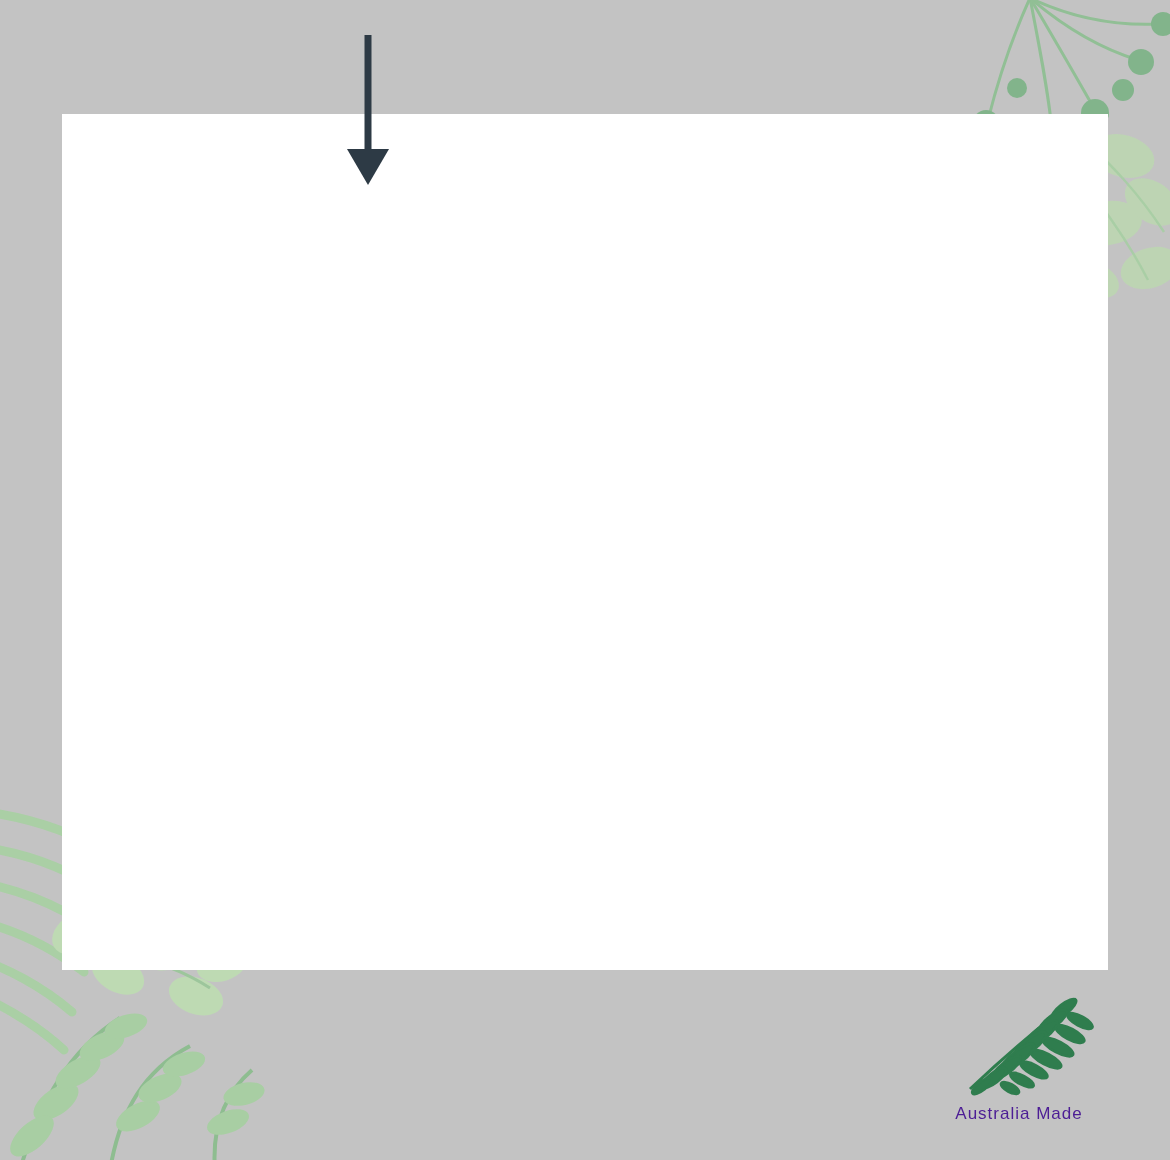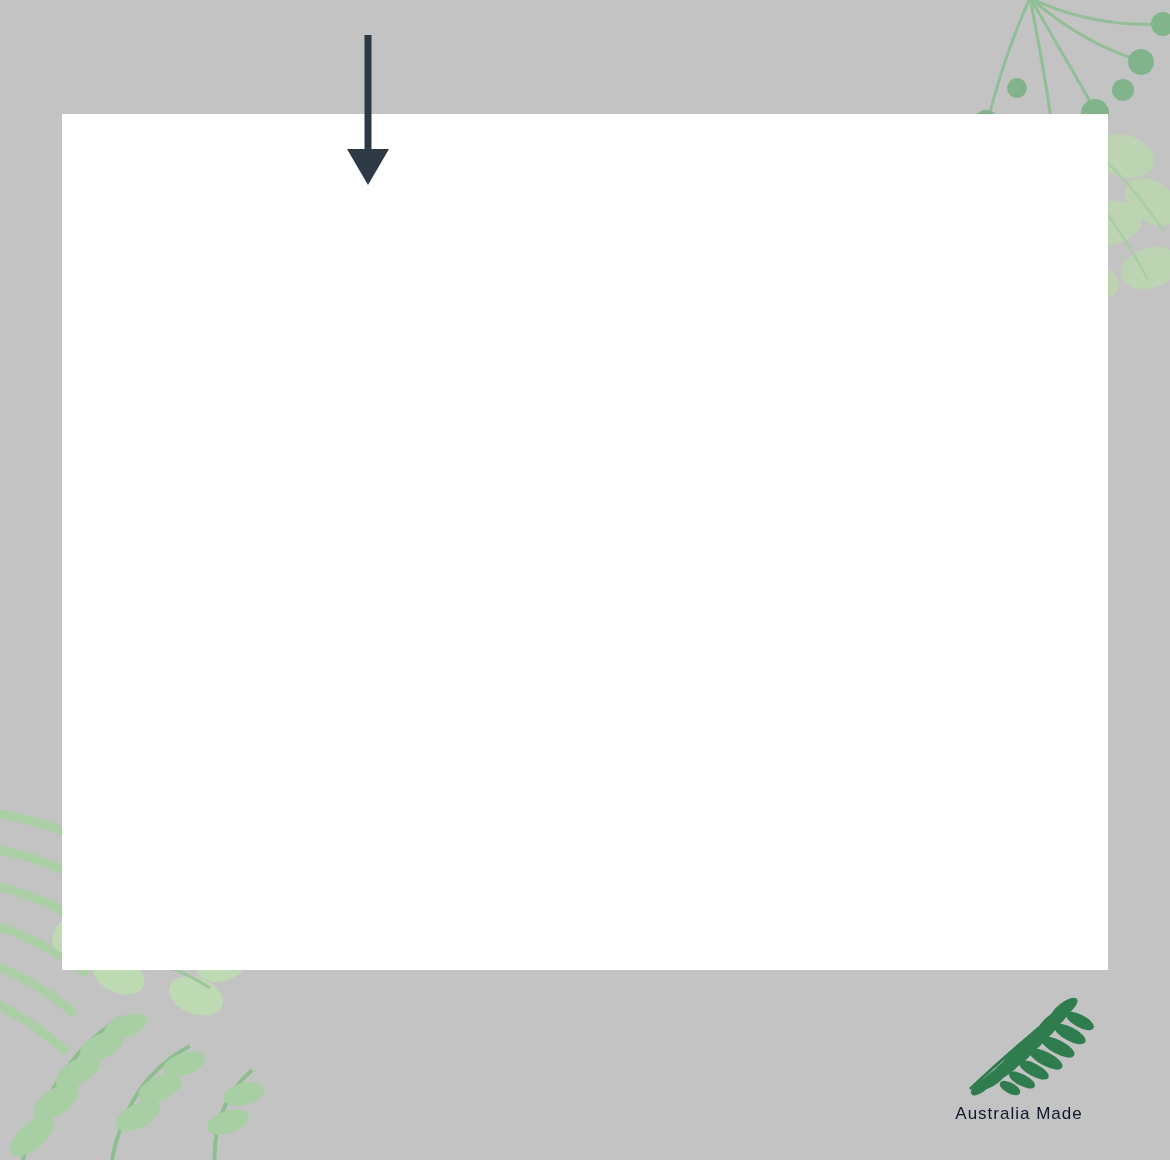--- a/index.html
+++ b/index.html
@@ -86,21 +86,21 @@
     width: 190px;
     text-align: center;
     z-index: 4;
   }
   .logo-mark {
     height: 105px;
   }
   .logo-caption {
     font-family: "Liberation Sans", sans-serif;
     font-size: 17px;
-    color: #0f172a;
+    color: #4c1d95;
     letter-spacing: 1px;
     margin-top: 2px;
   }
 </style>
 </head>
 <body>
 
 <div class="deco deco-topright">
   <svg width="300" height="360" viewBox="0 0 300 360" xmlns="http://www.w3.org/2000/svg">
     <g opacity="0.95">

